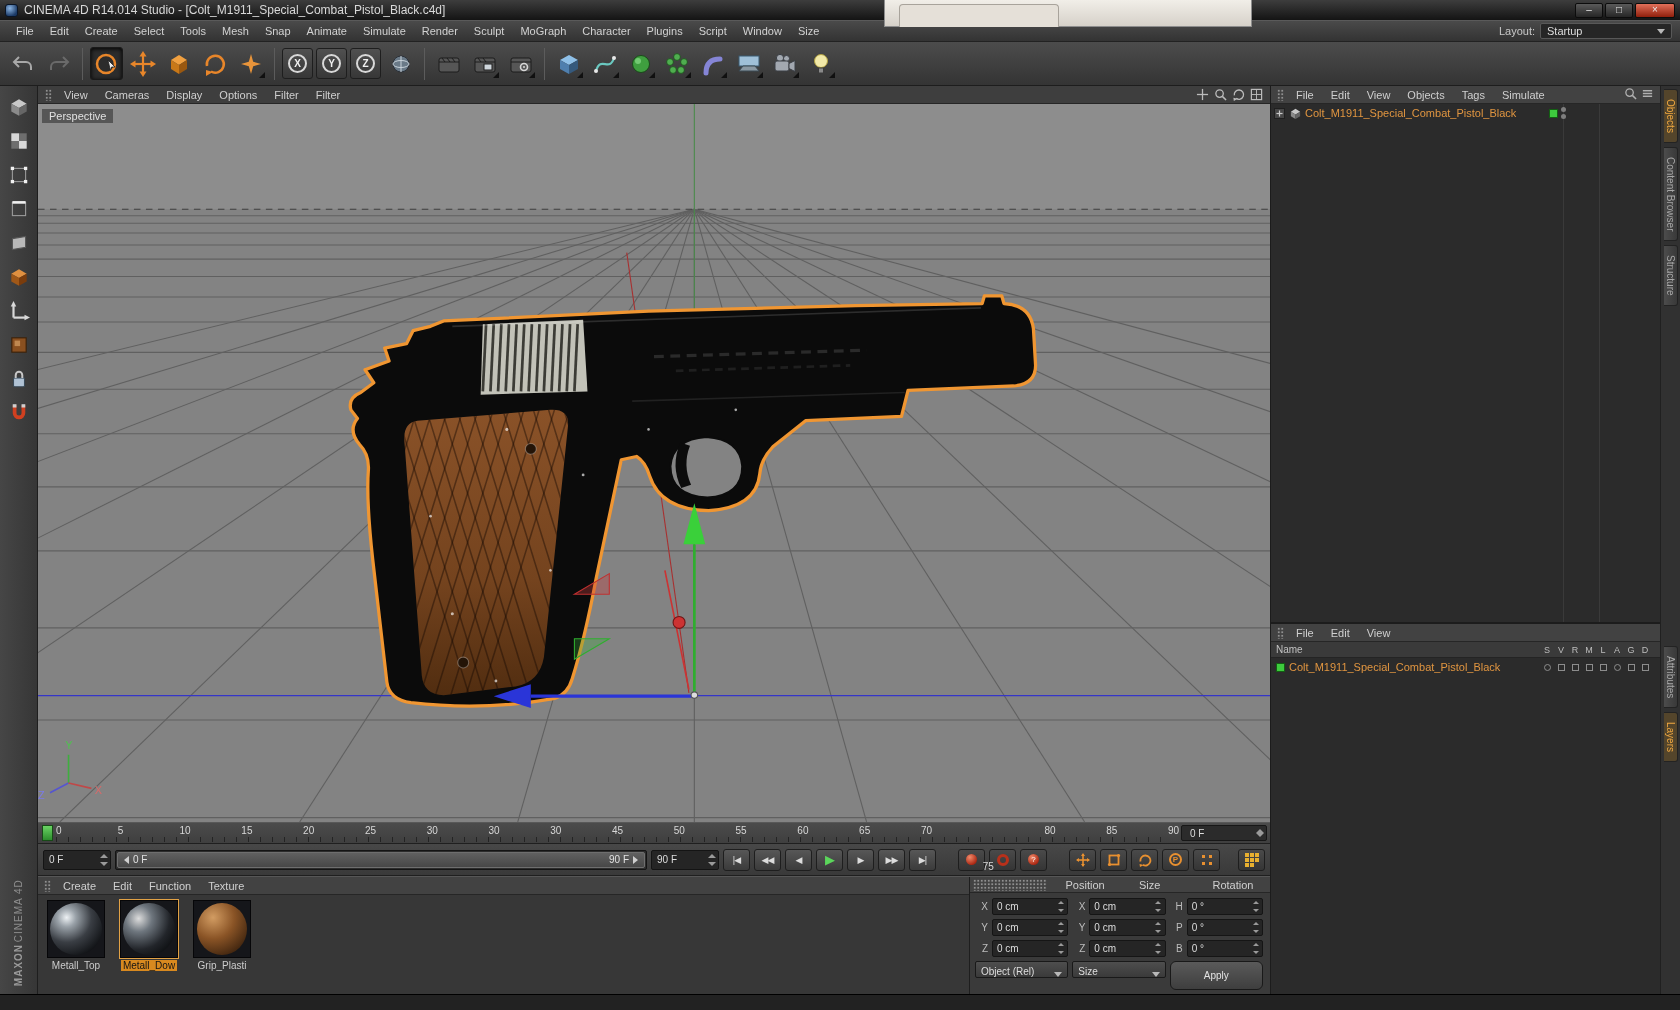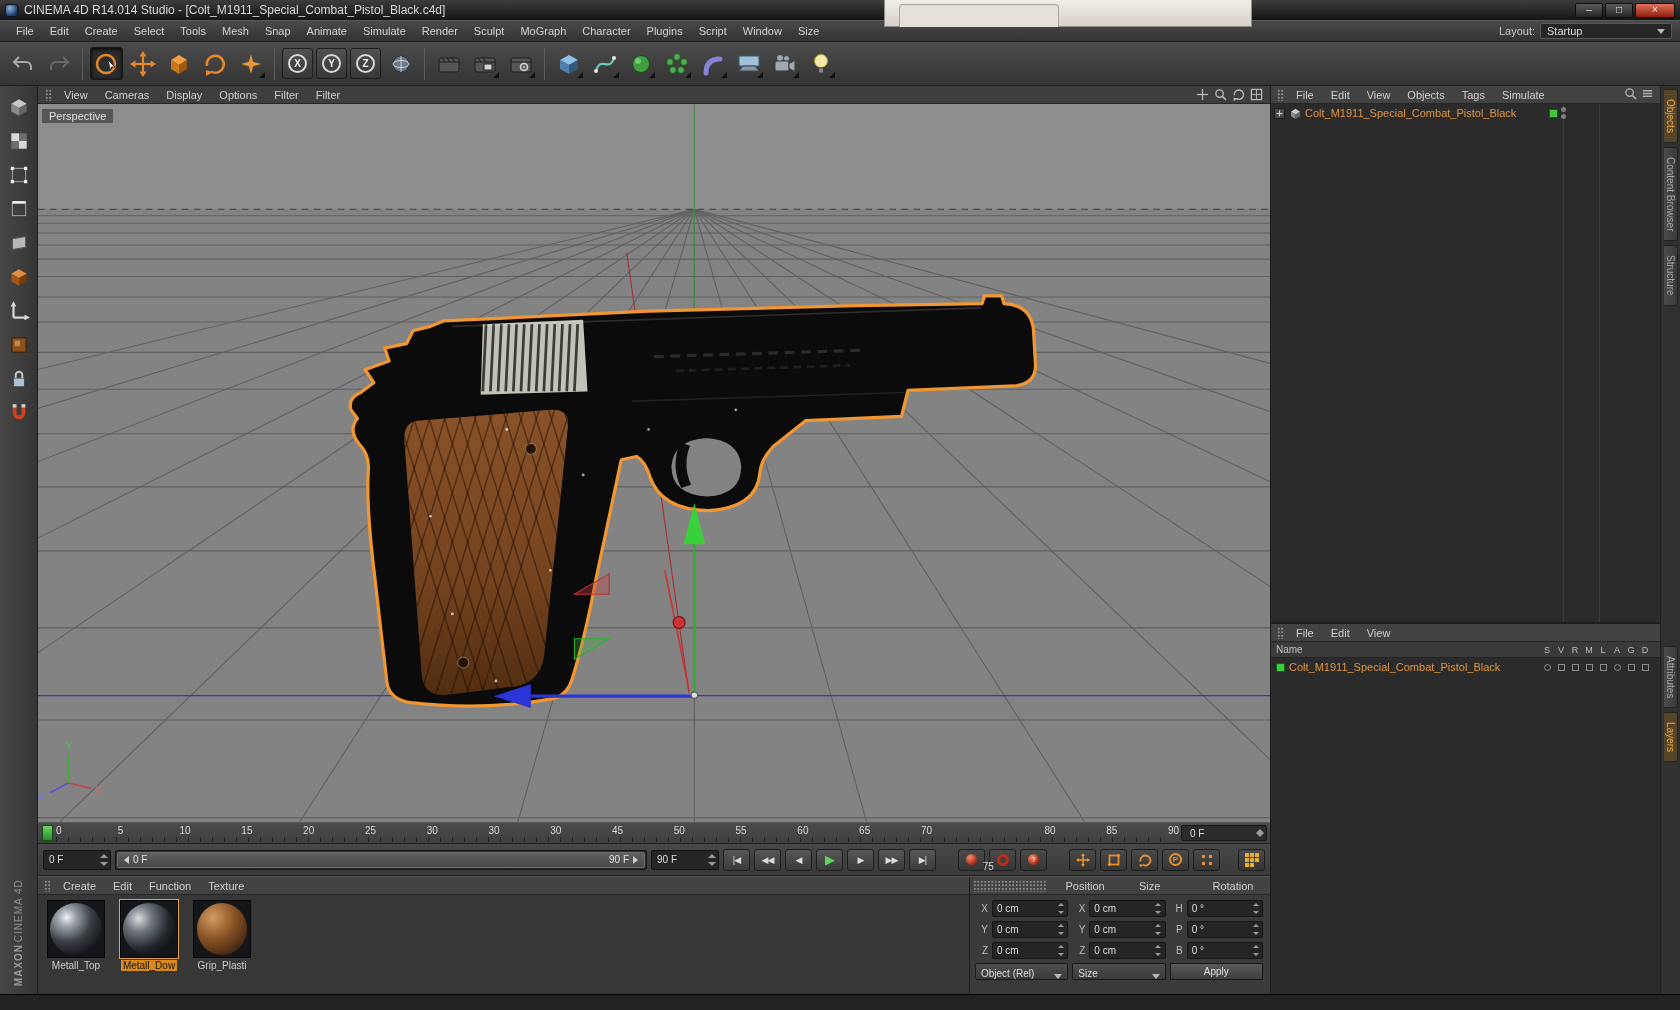--- a/index.html
+++ b/index.html
@@ -149,22 +149,22 @@
   .coords-grid { flex:1; display:grid; grid-template-columns:13px 1fr 13px 1fr 13px 1fr;
                  gap:4px 4px; padding:5px 7px 4px 5px; align-content:start; }
   .c-label { align-self:center; text-align:right; font-size:10px; color:#bdbdbd; }
   .c-field { height:17px; background:#252525; border:1px solid #151515; border-radius:2px; display:flex;
              align-items:center; padding:0 12px 0 4px; font-size:10px; color:#dddddd; position:relative; }
   .c-field .spin { top:2px; bottom:2px; }
   .c-field .spin i { border-left-width:3px; border-right-width:3px; }
   .c-field .spin .up { border-bottom-width:3px; } .c-field .spin .dn { border-top-width:3px; }
   .c-drop { height:17px; background:linear-gradient(#4e4e4e,#3a3a3a); border:1px solid #191919; border-radius:2px;
             display:flex; align-items:flex-end; padding:0 5px; font-size:10px; color:#dedede; }
-  .apply-btn { height:17px; background:linear-gradient(#5a5a5a,#3e3e3e); border:1px solid #191919;
-               border-radius:0; display:flex; align-items:center; justify-content:center; font-size:10px; color:#e2e2e2; }
+  .apply-btn { height:29px; background:linear-gradient(#5a5a5a,#3e3e3e); border:1px solid #191919;
+               border-radius:6px; display:flex; align-items:center; justify-content:center; font-size:10px; color:#e2e2e2; }
   .span2a { grid-column:1/3; } .span2b { grid-column:3/5; } .span2c { grid-column:5/7; }
 
   
   .right-panel { width:390px; background:#333; border-left:1px solid #1c1c1c; display:flex;
                  flex-direction:column; flex:0 0 auto; }
   .om { flex:1; display:flex; flex-direction:column; border-bottom:2px solid #1c1c1c; min-height:0; }
   .om-header-icons { margin-left:auto; display:flex; gap:4px; padding-right:3px; }
   .om-body { flex:1; background:#2b2b2b; position:relative; overflow:hidden; }
   .om-divline { position:absolute; top:0; bottom:0; width:1px; background:#3a3a3a; }
   .obj-row { height:18px; display:flex; align-items:center; gap:3px; padding:1px 3px; position:relative; }

